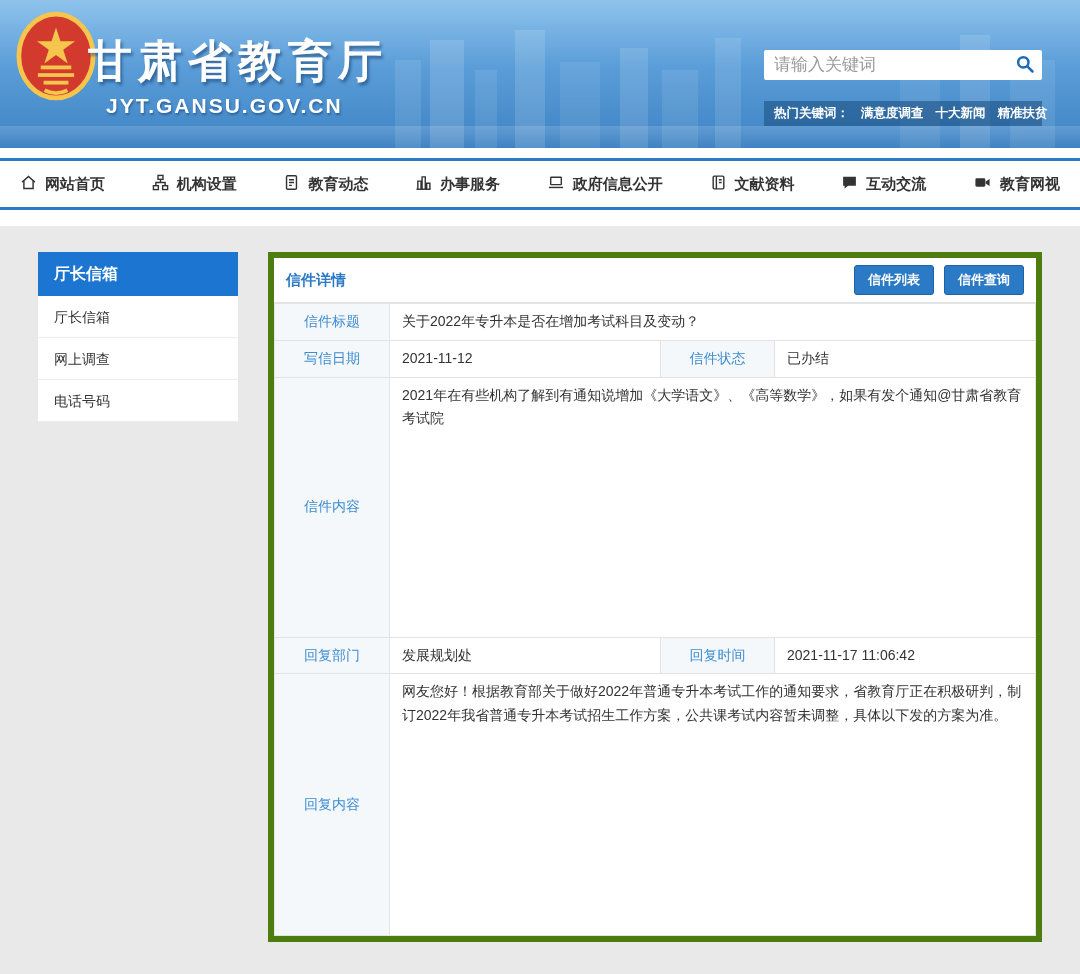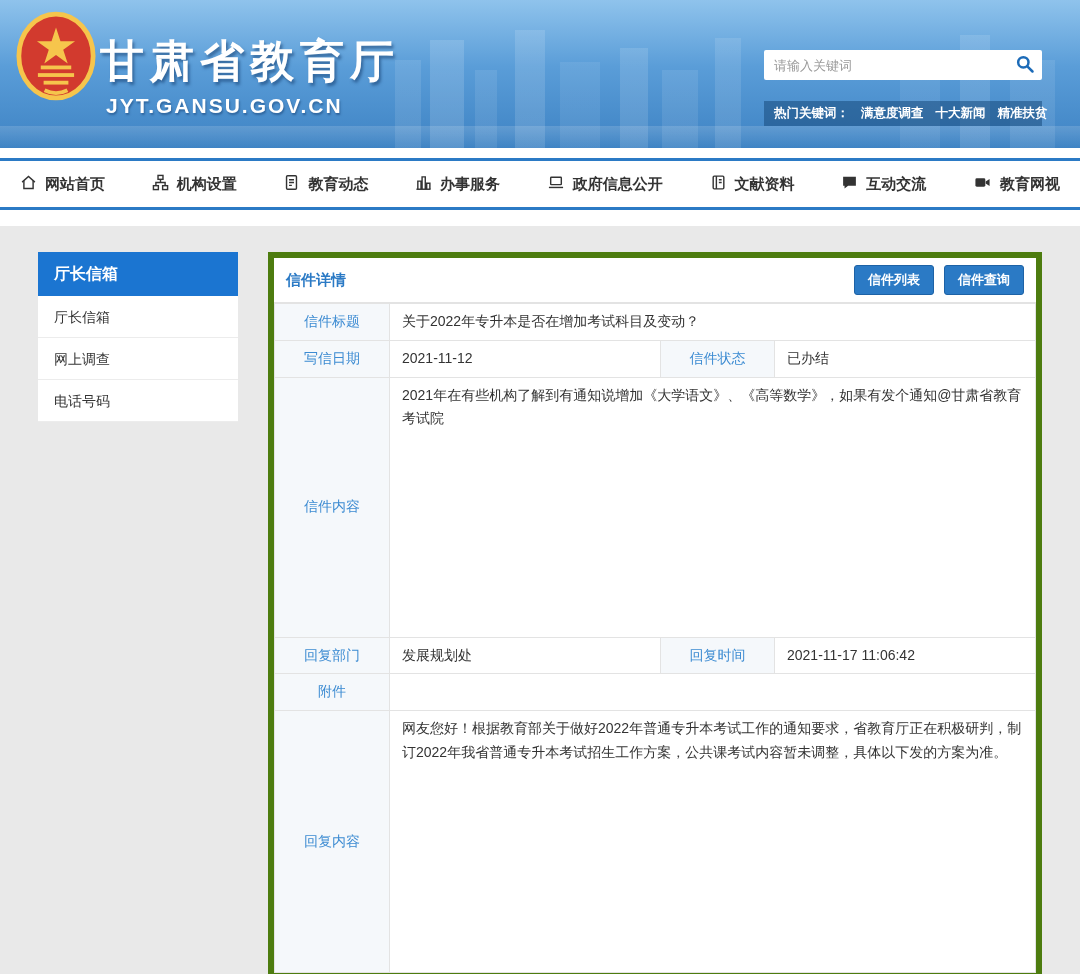--- a/index.html
+++ b/index.html
@@ -23,34 +23,34 @@
       linear-gradient(rgba(255,255,255,.12),rgba(255,255,255,.12)) 620px 48px/28px 100px no-repeat,
       linear-gradient(rgba(255,255,255,.09),rgba(255,255,255,.09)) 662px 70px/36px 78px no-repeat,
       linear-gradient(rgba(255,255,255,.11),rgba(255,255,255,.11)) 715px 38px/26px 110px no-repeat,
       linear-gradient(rgba(255,255,255,.08),rgba(255,255,255,.08)) 900px 55px/40px 93px no-repeat,
       linear-gradient(rgba(255,255,255,.12),rgba(255,255,255,.12)) 960px 35px/30px 113px no-repeat,
       linear-gradient(rgba(255,255,255,.09),rgba(255,255,255,.09)) 1010px 60px/45px 88px no-repeat,
       linear-gradient(180deg,#8fc3ec 0%,#5a9dd8 45%,#3e83c4 100%);
   }
   .emblem{ position:absolute; left:16px; top:10px; }
   .site-title{
-    position:absolute; left:100px; top:32px;
+    position:absolute; left:88px; top:32px;
     font-size:44px; font-weight:bold; color:#fff; letter-spacing:6px;
     text-shadow:2px 3px 3px rgba(20,60,110,.55);
   }
   .site-url{
     position:absolute; left:106px; top:94px;
     font-size:21px; font-weight:bold; color:#fff; letter-spacing:2px;
     text-shadow:1px 2px 2px rgba(20,60,110,.5);
   }
   .search-wrap{ position:absolute; right:38px; top:50px; width:278px; }
   .search-box{ position:relative; width:100%; height:30px; }
   .search-box input{
     width:100%; height:30px; border:none; border-radius:2px;
-    padding:0 36px 0 10px; font-size:13px; color:#333; outline:none;
+    padding:0 36px 0 10px; font-size:17px; color:#333; outline:none;
     font-family:"Liberation Sans","DejaVu Sans",sans-serif;
   }
   .search-box input::placeholder{ color:#9a9a9a; }
   .search-btn{
     position:absolute; right:2px; top:2px; width:30px; height:26px;
     background:#fff; border:none; cursor:pointer; display:flex;
     align-items:center; justify-content:center;
   }
   .hot-bar{
     margin-top:21px; height:25px; background:rgba(23,74,124,.55);
@@ -277,24 +277,20 @@
         <tr class="h-content">
           <td class="lab">信件内容</td>
           <td colspan="3" class="top">2021年在有些机构了解到有通知说增加《大学语文》、《高等数学》，如果有发个通知@甘肃省教育考试院</td>
         </tr>
         <tr class="h-sm">
           <td class="lab">回复部门</td>
           <td>发展规划处</td>
           <td class="lab">回复时间</td>
           <td>2021-11-17 11:06:42</td>
         </tr>
-        <tr class="h-sm">
-          <td class="lab">附件</td>
-          <td colspan="3"></td>
-        </tr>
         <tr class="h-reply">
           <td class="lab">回复内容</td>
           <td colspan="3" class="top">网友您好！根据教育部关于做好2022年普通专升本考试工作的通知要求，省教育厅正在积极研判，制订2022年我省普通专升本考试招生工作方案，公共课考试内容暂未调整，具体以下发的方案为准。</td>
         </tr>
       </tbody>
     </table>
   </div>
 </div>
 
 </body></html>

